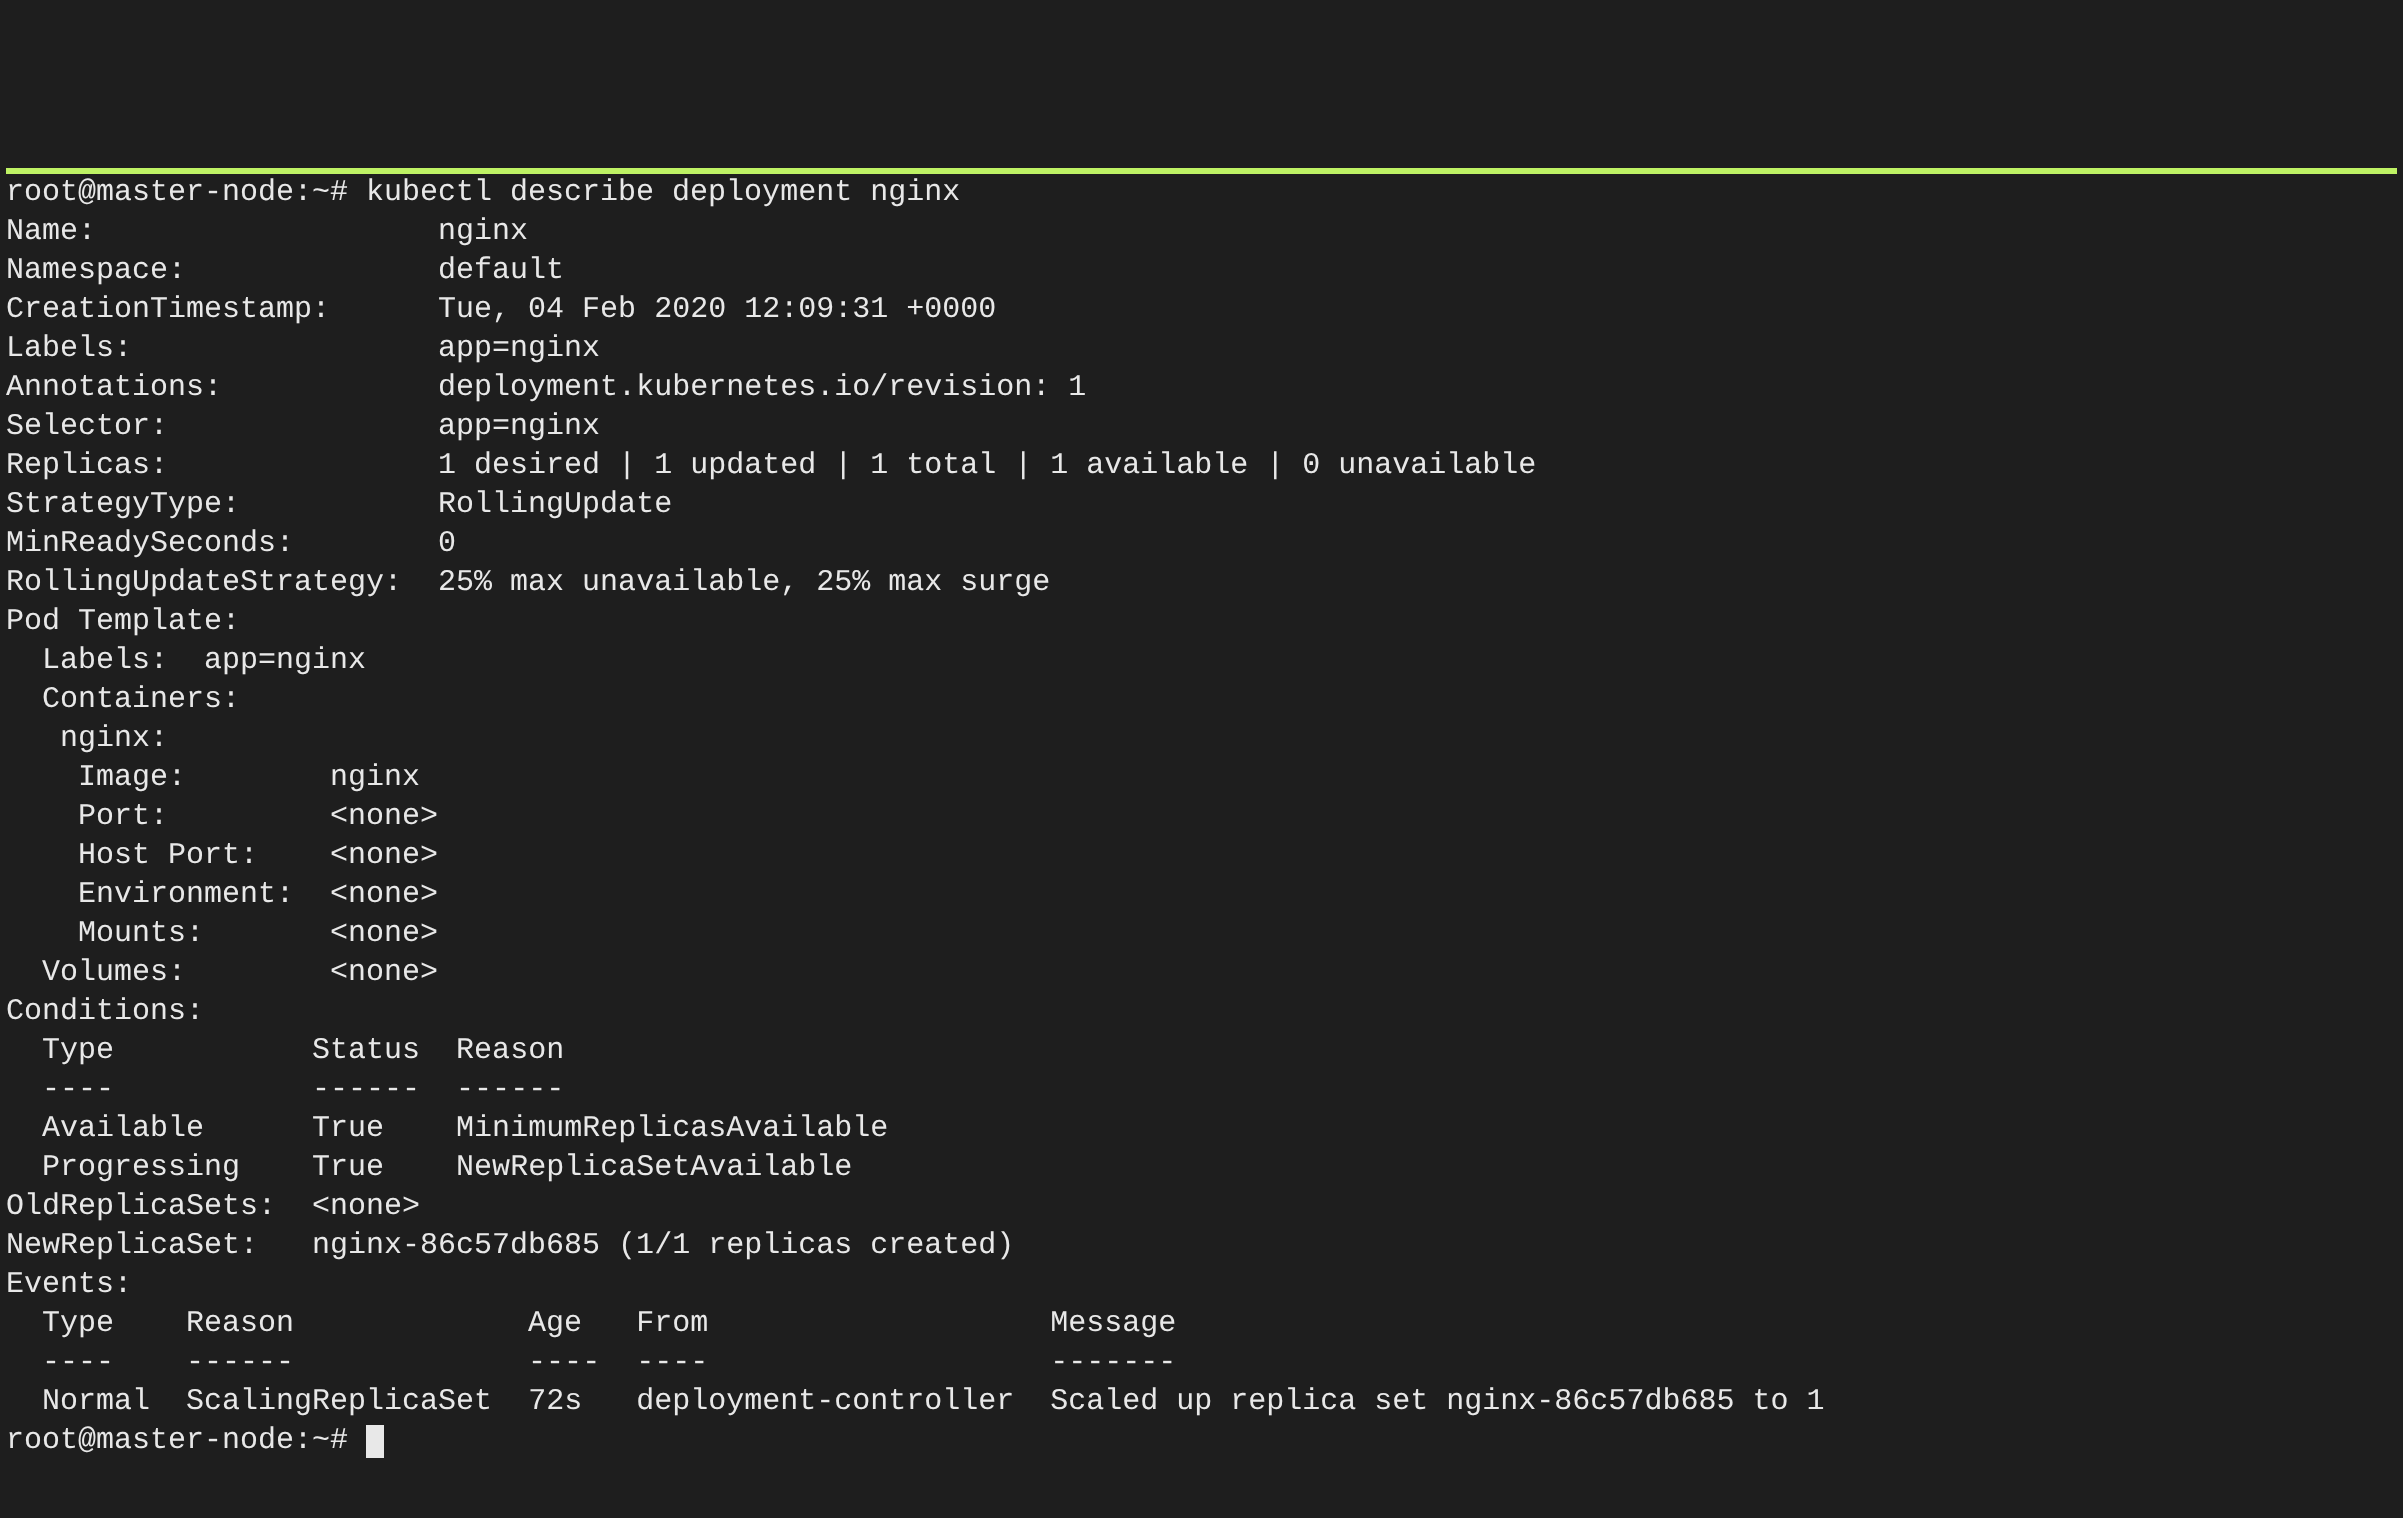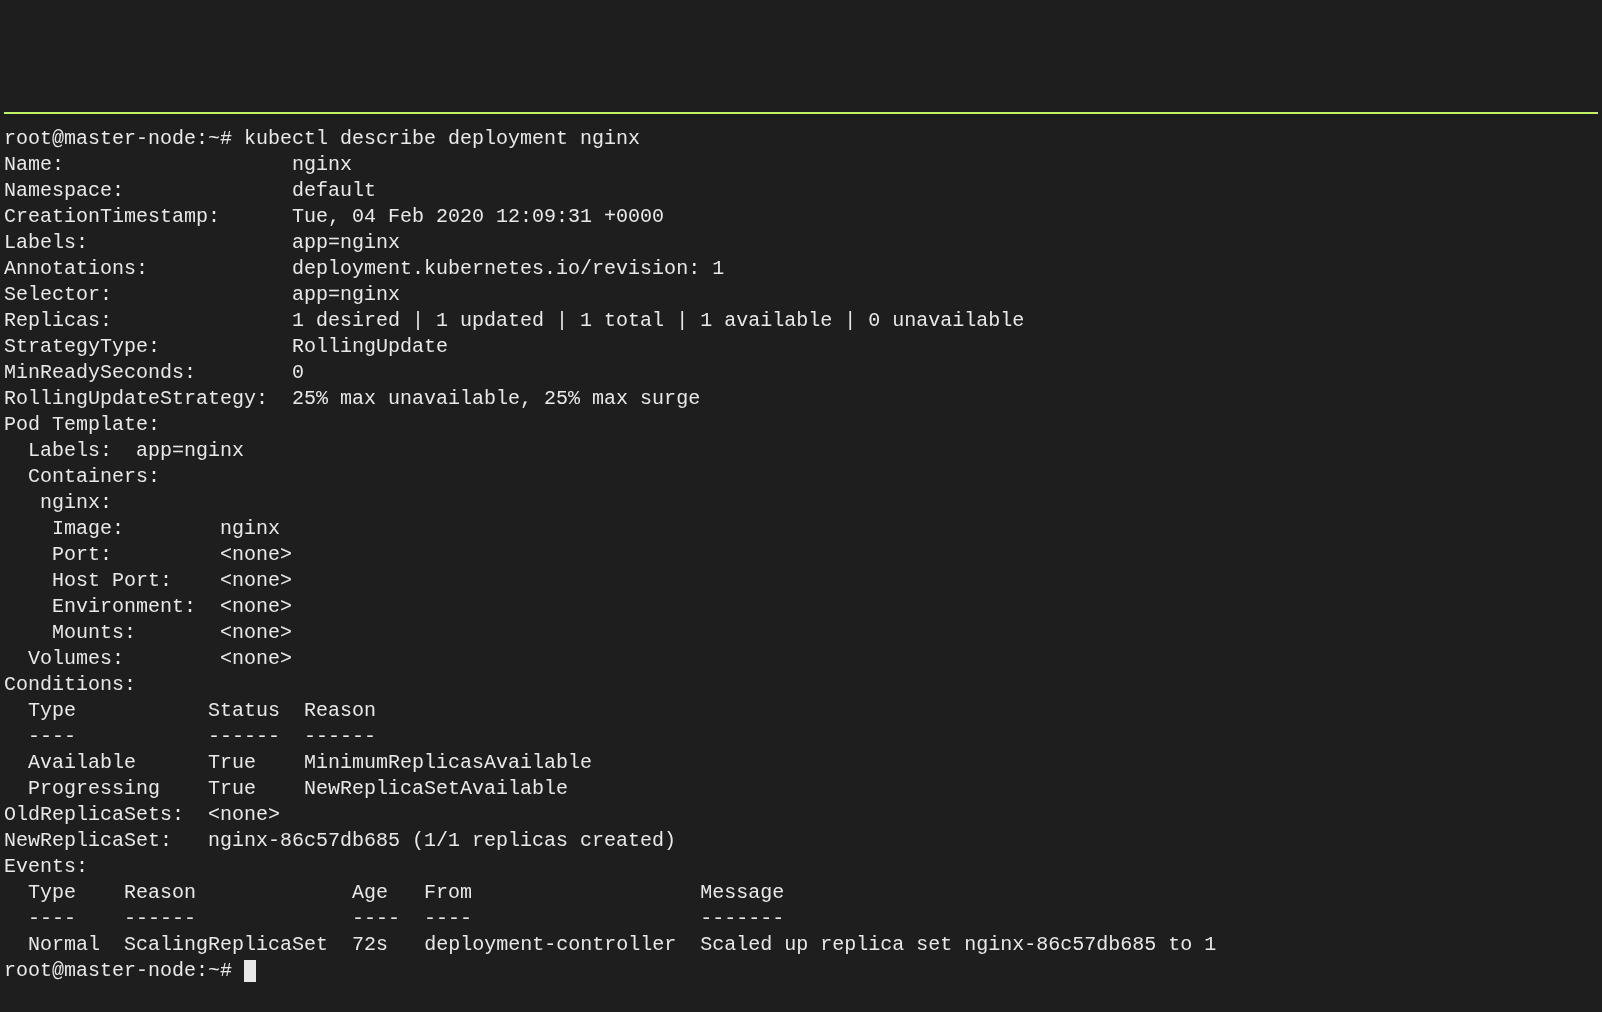--- a/index.html
+++ b/index.html
@@ -11,22 +11,22 @@
       background-color: #1e1e1e;
       color: #e8e8e8;
       font-family: "Menlo", "Monaco", "Consolas", "Courier New", monospace;
       font-size: 20px;
       line-height: 1.3;
       padding: 8px 4px;
       white-space: pre;
       overflow-x: auto;
     }
     .terminal {
-      border-top: 2px solid #bef264;
-      padding-top: 12px;
+      border-top: 4px solid #bef264;
+      padding-top: 0;
     }
     .cursor {
       display: inline-block;
       width: 12px;
       height: 22px;
       background-color: #e8e8e8;
       vertical-align: text-bottom;
     }
     .line {
       display: block;

